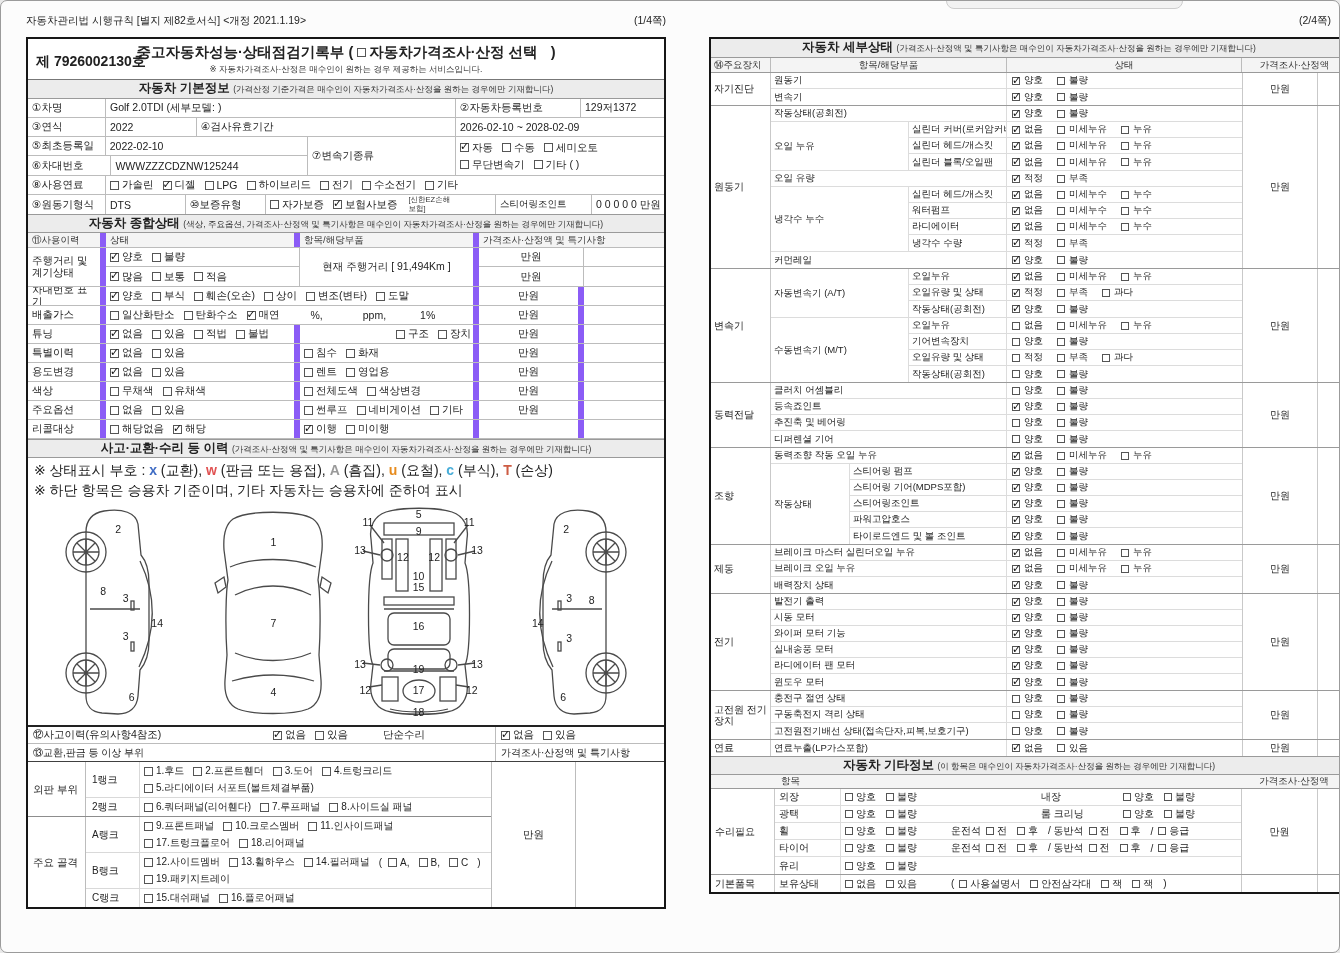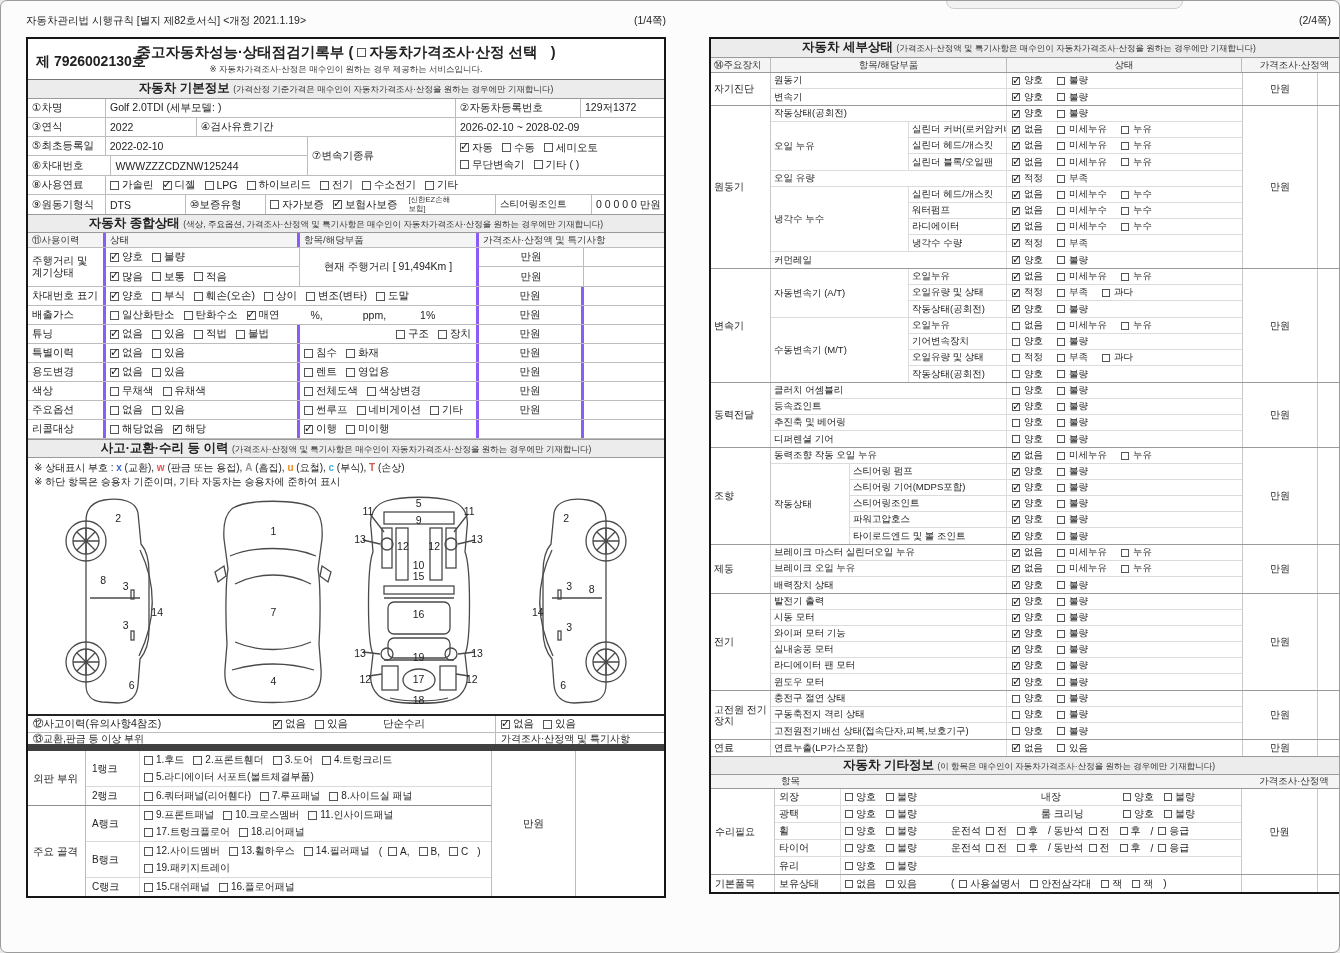--- a/index.html
+++ b/index.html
@@ -53,44 +53,44 @@
   .brow.inner.last { border-bottom:none; height:19px; }
   .bgroup .bcell:last-child { border-right:none; }
   .bcell.stack { flex-direction:column; align-items:flex-start; justify-content:center; }
   .bline { display:flex; align-items:center; height:17px; }
   .wnote { font-size:7.5px; line-height:1.1; width:48px; white-space:normal; word-break:break-all;
            display:inline-block; margin-left:2px; color:#333; }
 
   
   .trow { display:flex; border-bottom:1px solid #bcbcbc; height:19px; }
   .trow.dbl { height:39px; }
-  .tcell { border-right:3px solid #8b5cf6; display:flex; align-items:center; padding:0 4px;
+  .tcell { border-right:6px solid #8b5cf6; display:flex; align-items:center; padding:0 4px;
            font-size:10.5px; overflow:hidden; white-space:nowrap; }
   .tcell:last-child { border-right:none; }
   .tcell.price { justify-content:center; }
   .tcell.center { justify-content:center; }
   .tcell.lbl { white-space:normal; line-height:1.12; }
   .thead { height:15px; background:#f4f4f4; }
   .thead .tcell { font-size:9.5px; color:#333; }
   .vstack { display:flex; flex-direction:column; border-right:1px solid #bcbcbc; }
   .vstack.lastcol { border-right:none; }
   .vstack .tcell { border-right:none; height:19px; width:100%; }
   .vstack .tcell.half1 { border-bottom:1px solid #bcbcbc; }
 
   
-  .legendbox { padding:3px 6px 3px; font-size:10px; line-height:1.4; }
+  .legendbox { padding:3px 6px 3px; font-size:14px; line-height:1.4; }
   .lcode { font-weight:bold; }
   .diagrams { display:flex; justify-content:space-evenly; height:222px; padding:2px 0 2px; }
   .diagram { position:relative; height:215px; }
   .diagram svg { stroke:#4a4a4a; fill:none; stroke-width:1.3; }
   .dlabel { position:absolute; transform:translate(-50%,-50%); font-size:10.5px; color:#222; }
   .r12 { display:flex; border-top:2px solid #222; border-bottom:1px solid #bcbcbc; height:19px;
          font-size:10.5px; }
   .r12 .rcell { display:flex; align-items:center; padding:0 5px; white-space:nowrap; overflow:hidden; }
-  .r13 { display:flex; border-bottom:7px solid #404040; height:18px; font-size:10px; }
+  .r13 { display:flex; border-bottom:1px solid #404040; height:18px; font-size:10px; }
   .r13 .rcell { display:flex; align-items:center; padding:0 5px; white-space:nowrap; overflow:hidden; }
   .bl { border-left:1px solid #bcbcbc; }
 
   
   .ptable { display:flex; }
   .pgroups { width:463px; display:flex; flex-direction:column; }
   .pgroup { display:flex; }
   .pgroup + .pgroup { border-top:1px solid #8d8d8d; }
   .pglabel { width:58px; border-right:1px solid #bcbcbc; display:flex; align-items:center;
              padding:0 5px; font-size:10.5px; white-space:normal; line-height:1.15; }

